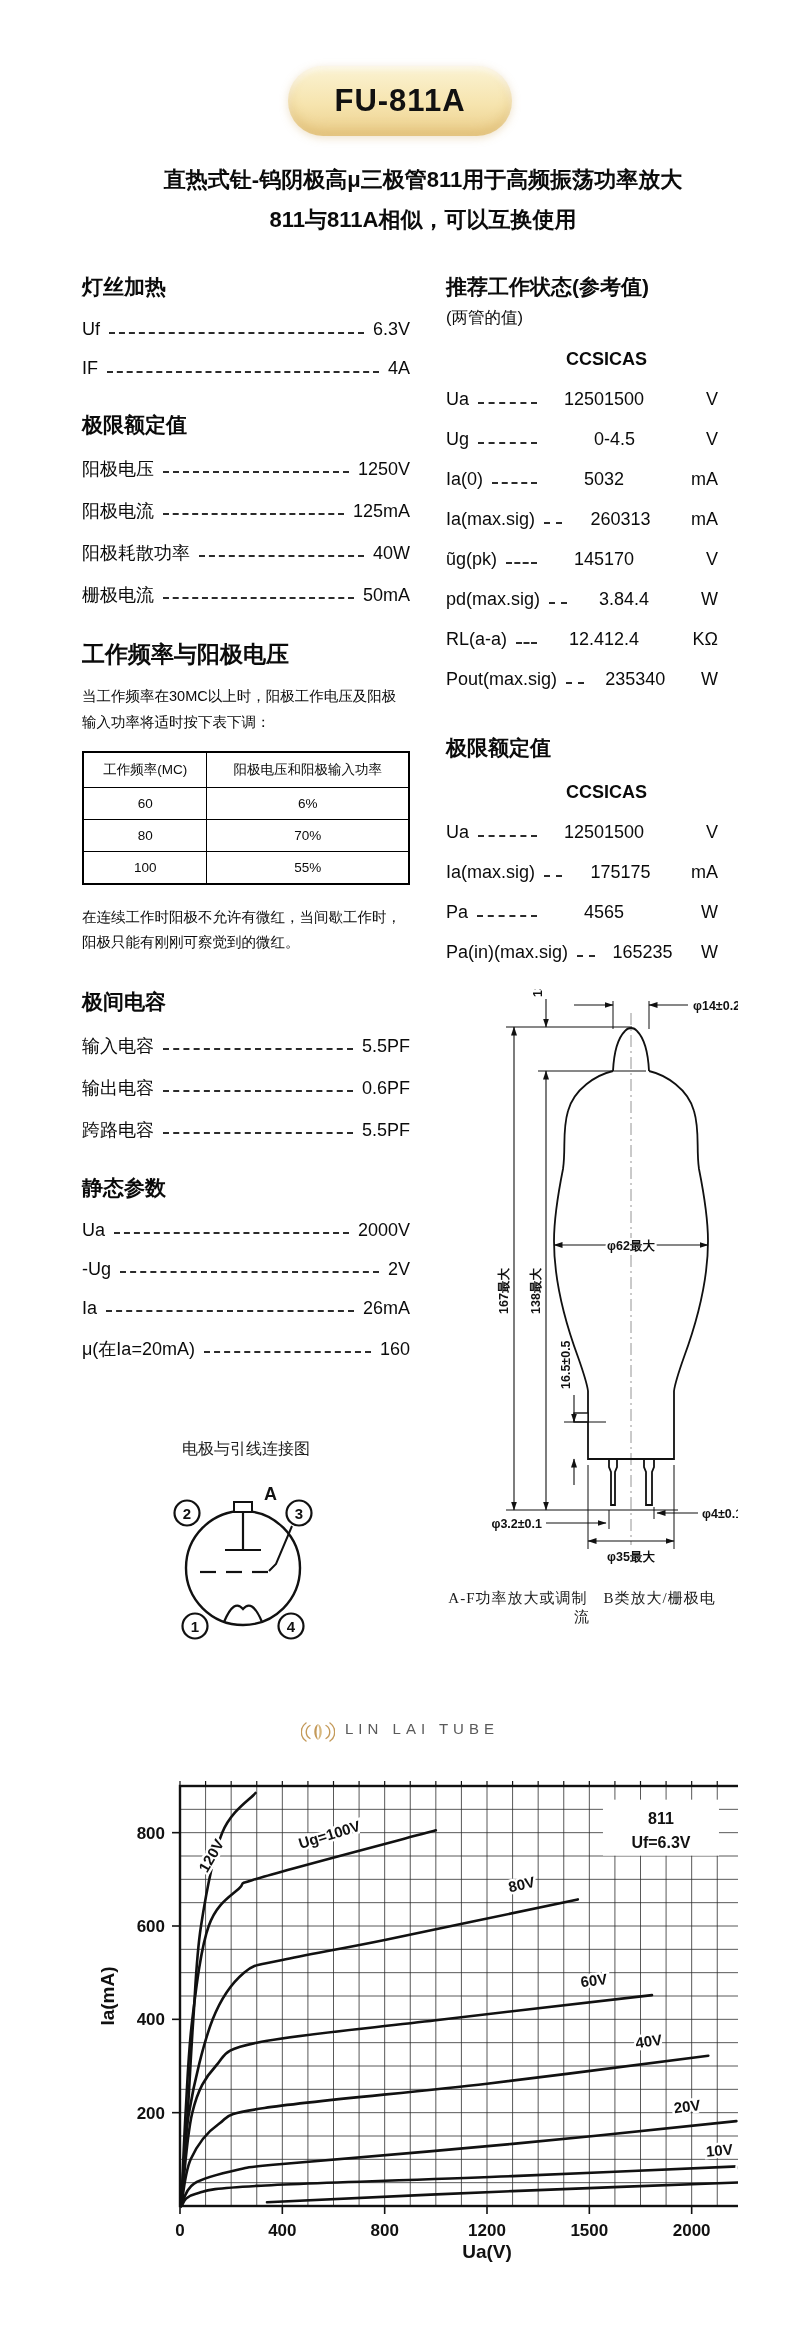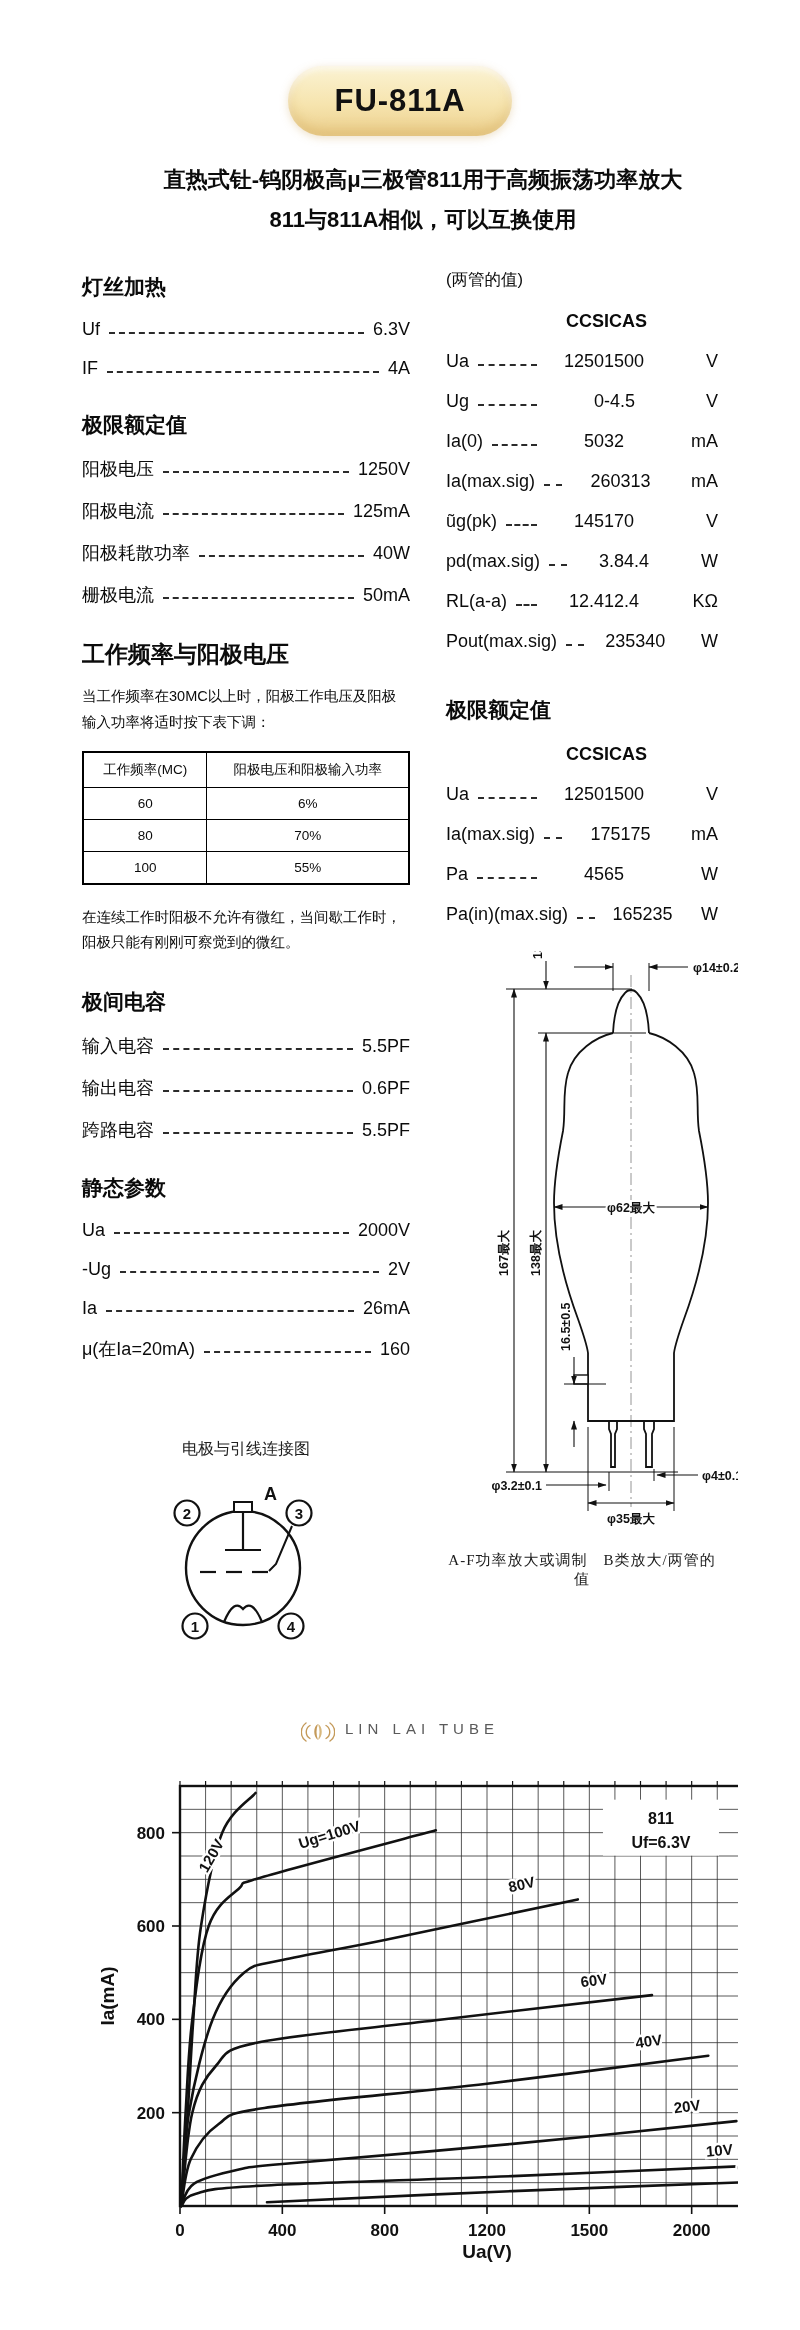--- a/index.html
+++ b/index.html
@@ -204,20 +204,21 @@
           <g>
             <circle cx="151" cy="158" r="12.5" fill="#fff" stroke="#111" stroke-width="2.2"></circle>
             <text x="151" y="163.5" font-size="15" font-weight="800" text-anchor="middle" fill="#111">4</text>
           </g>
         </svg>
       </div>
     </div>
 
     <div class="col-right">
 
+      <div class="sec-h first">推荐工作状态(参考值)</div>
       <div style="font-size:16.5px;margin-top:-4px;">(两管的值)</div>
 
       <div class="ccs-head">
         <span class="sp"></span>
         <span class="rv">CCS</span>
         <span class="rv2">ICAS</span>
         <span class="ru"></span>
       </div>
 
       <div class="rrow">
@@ -363,21 +364,21 @@
           <text class="dim" x="247" y="21">φ14±0.2</text>
           <text class="dim" transform="translate(96,8) rotate(-90)" text-anchor="start">13±1</text>
           <text class="dim" transform="translate(62,302) rotate(-90)" text-anchor="middle">167最大</text>
           <text class="dim" transform="translate(94,302) rotate(-90)" text-anchor="middle">138最大</text>
           <text class="dim dimhalo" x="185" y="261" text-anchor="middle">φ62最大</text>
           <text class="dim" transform="translate(124,400) rotate(-90)" text-anchor="start">16.5±0.5</text>
           <text class="dim" x="96" y="539" text-anchor="end">φ3.2±0.1</text>
           <text class="dim" x="256" y="529" text-anchor="start">φ4±0.1</text>
           <text class="dim dimhalo" x="185" y="572" text-anchor="middle">φ35最大</text>
         </svg>
-        <div class="tube-caption">A-F功率放大或调制　B类放大/两管的值</div>
+        <div class="tube-caption">A-F功率放大或调制　B类放大/栅极电流</div>
       </div>
 
     </div>
   </div>
 
   <div class="logo-row">
     <svg width="34" height="24" viewBox="0 0 34 24">
       <g fill="none" stroke="#c49a5a" stroke-width="1.4" stroke-linecap="round">
         <path d="M5,3 A11,11 0 0 0 5,21"></path>
         <path d="M9,5.5 A7.5,7.5 0 0 0 9,18.5"></path>

